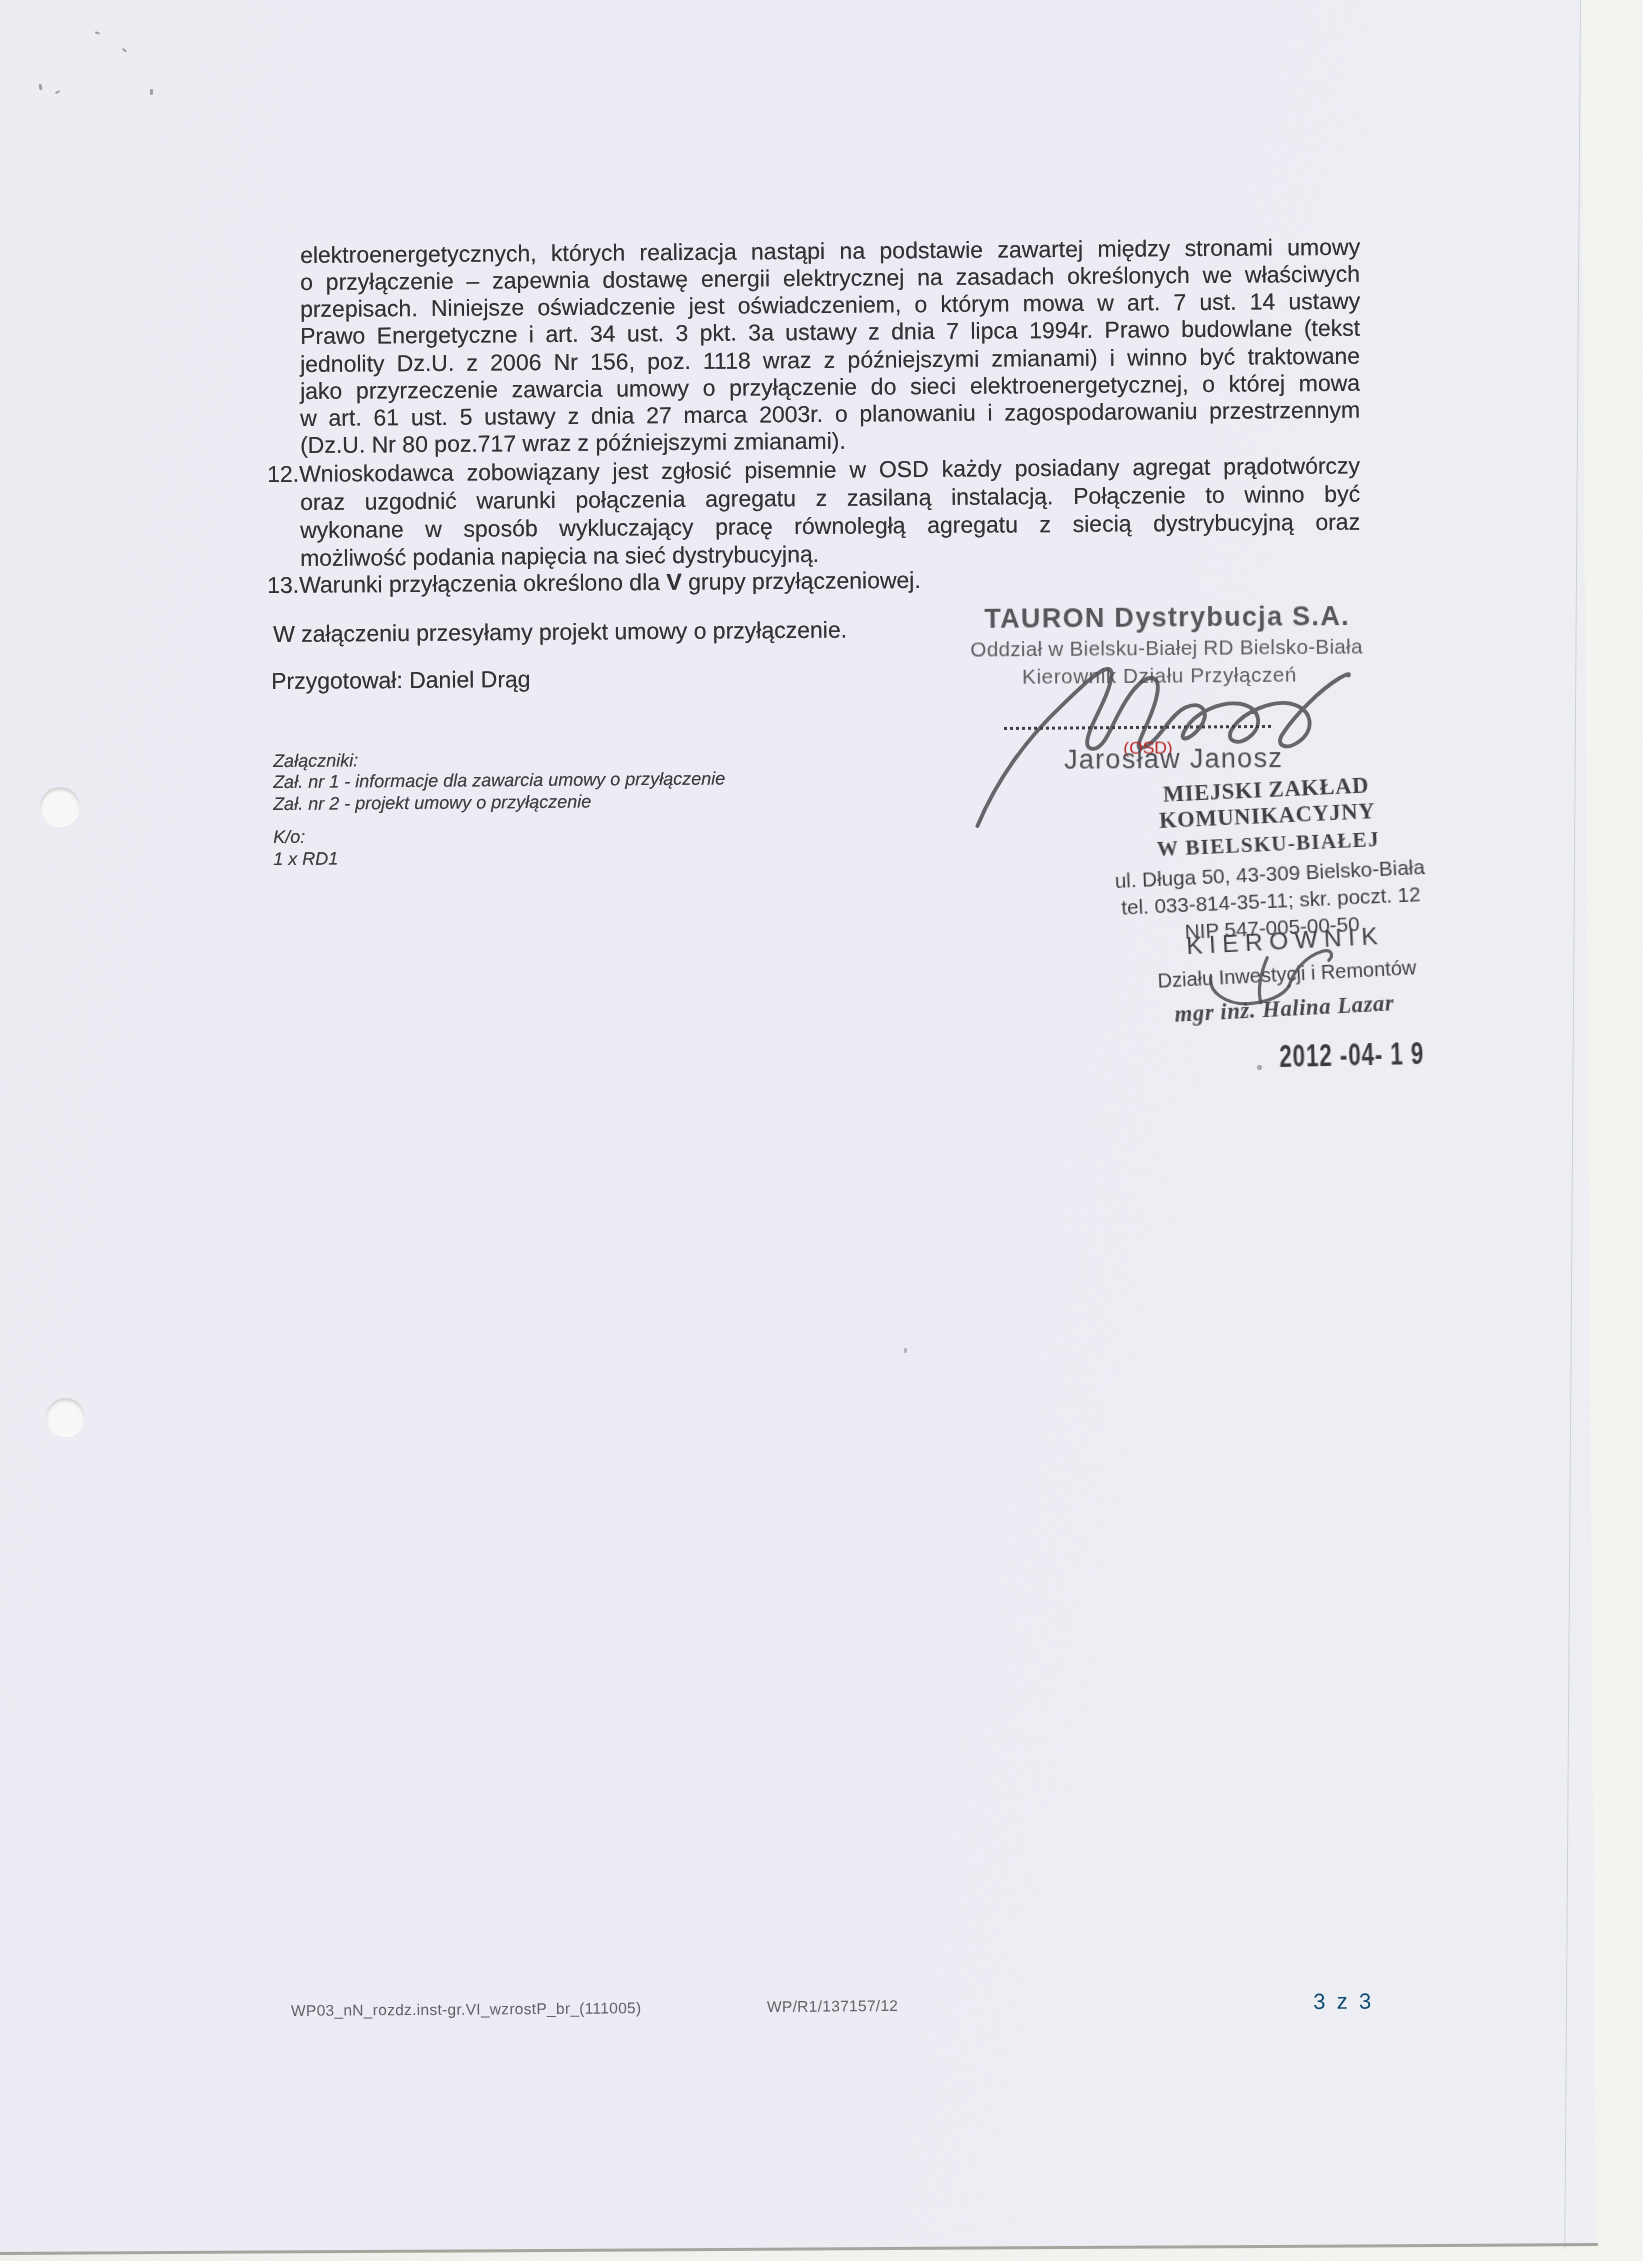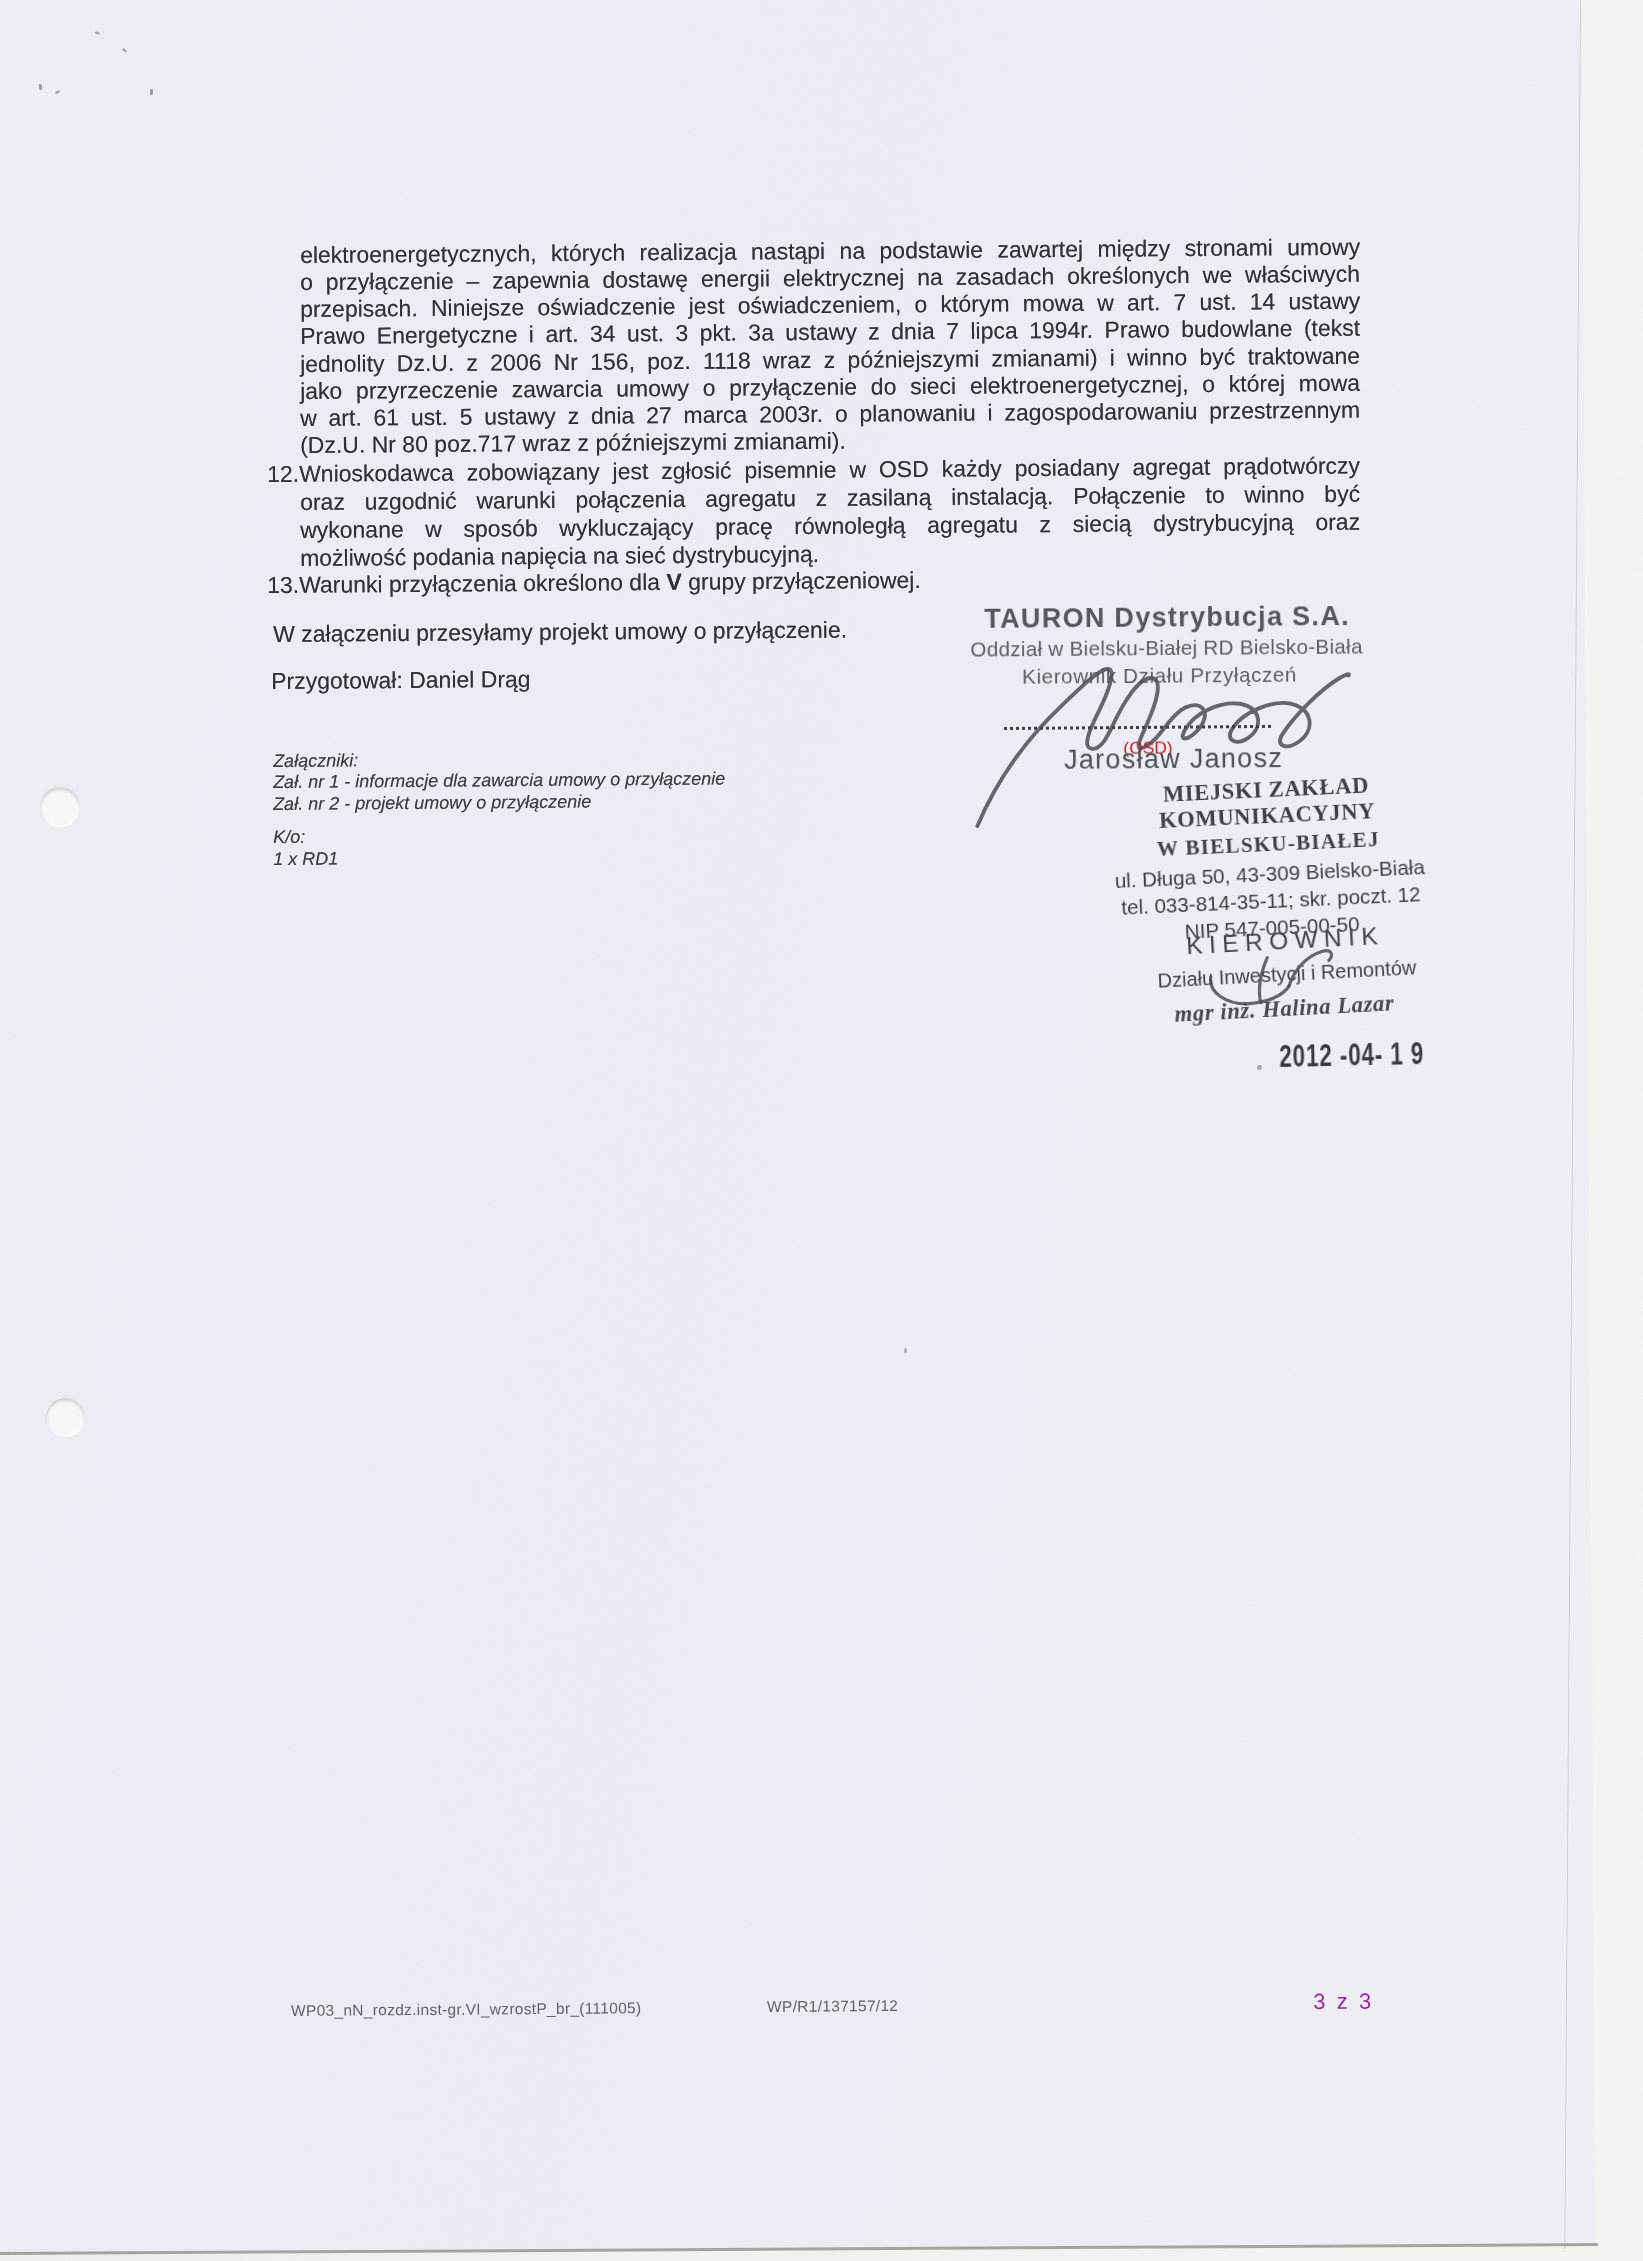--- a/index.html
+++ b/index.html
@@ -45,21 +45,21 @@
   .k2{font-size:20px;margin-top:7.7px;}
   .mgr{left:1146px;top:996px;width:277px;text-align:center;transform:rotate(-3deg);transform-origin:center;
        font-family:"Liberation Serif",serif;font-weight:700;font-style:italic;font-size:22.6px;letter-spacing:0.6px;color:#46474b;}
   .date{left:1279px;top:1039px;font-weight:700;font-size:31px;letter-spacing:1.3px;color:#38393d;
         transform:rotate(-1.2deg) scaleX(.72);transform-origin:0 0;white-space:nowrap;}
   .datedot{left:1257px;top:1065px;width:4.5px;height:4.5px;border-radius:50%;background:#6b6c71;opacity:.55;}
   .hole{position:absolute;border-radius:50%;background:#f8f9f7;
         box-shadow:inset 0 2.6px 3.2px rgba(105,110,120,.3), inset -1.3px -1.3px 1.9px rgba(255,255,255,.85);}
   .speck{position:absolute;background:#5a5b60;opacity:.55;border-radius:1.3px;}
   .f{color:#606166;font-size:15.5px;letter-spacing:0.3px;}
-  .f3{color:#a21caf;font-size:22px;letter-spacing:2.6px;}
+  .f3{color:#0c4a6e;font-size:22px;letter-spacing:2.6px;}
   svg.sig{position:absolute;filter:blur(0.2px);}
 </style>
 </head>
 <body>
 
 <div class="paper"></div>
 
 <div class="bl j" style="top:242px">elektroenergetycznych, których realizacja nastąpi na podstawie zawartej między stronami umowy</div>
 <div class="bl j" style="top:269px">o przyłączenie – zapewnia dostawę energii elektrycznej na zasadach określonych we właściwych</div>
 <div class="bl j" style="top:296px">przepisach. Niniejsze oświadczenie jest oświadczeniem, o którym mowa w art. 7 ust. 14 ustawy</div>

